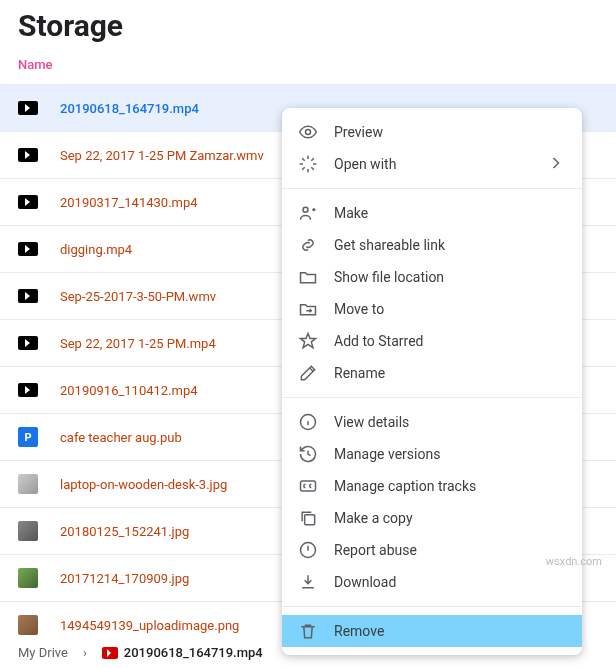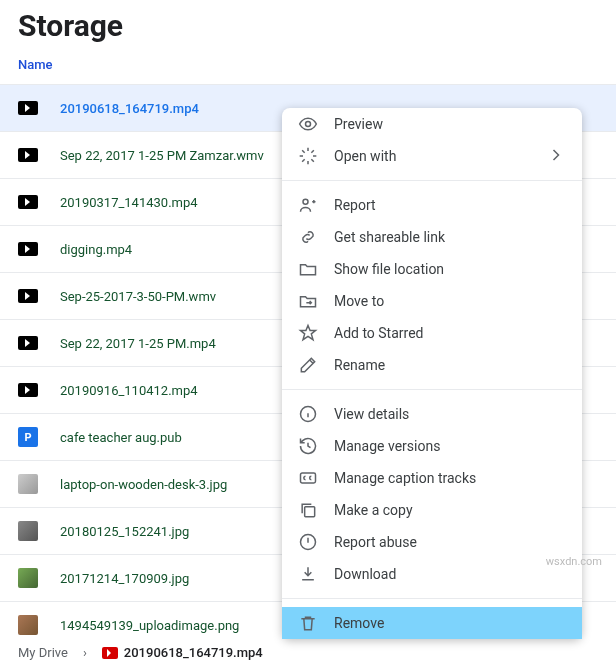--- a/index.html
+++ b/index.html
@@ -1,33 +1,33 @@
 <!DOCTYPE html>
 <html><head>
 <meta charset="utf-8">
 <style>
   * { box-sizing: border-box; margin: 0; padding: 0; font-family: Roboto, Arial, sans-serif; }
   body { width: 616px; height: 668px; background: #fff; color: #3c4043; font-size: 13px; position: relative; overflow: hidden; }
   .page-title { font-size: 30px; font-weight: 700; color: #202124; padding: 8px 18px 14px; }
-  .header-row { display: flex; padding: 0 18px 12px; color: #1d4ed8; font-size: 13px; font-weight: 500; }
+  .header-row { display: flex; padding: 0 18px 12px; color: #ec4899; font-size: 13px; font-weight: 500; }
   .file-list { }
   .file-row { display: flex; align-items: center; height: 47px; padding: 0 18px; border-top: 1px solid #e8eaed; }
   .file-row.selected { background: #e8f0fe; }
   .file-row.selected .file-name { color: #1a73e8; font-weight: 500; }
   .file-icon { width: 20px; height: 20px; margin-right: 22px; display: flex; align-items: center; justify-content: center; flex-shrink: 0; }
-  .file-name { color: #14532d; font-size: 13px; white-space: nowrap; overflow: hidden; text-overflow: ellipsis; }
+  .file-name { color: #c2410c; font-size: 13px; white-space: nowrap; overflow: hidden; text-overflow: ellipsis; }
   .icon-video { background: #000; width: 20px; height: 14px; border-radius: 2px; position: relative; }
   .icon-video::after { content: ''; position: absolute; left: 7px; top: 3px; border-left: 5px solid #fff; border-top: 4px solid transparent; border-bottom: 4px solid transparent; }
   .icon-pub { background: #1a73e8; width: 20px; height: 20px; border-radius: 2px; display:flex; align-items:center; justify-content:center; color:#fff; font-size:11px; font-weight:bold; }
   .icon-jpg1 { background: linear-gradient(135deg,#ccc,#999); width:20px; height:20px; border-radius:2px; }
   .icon-jpg2 { background: linear-gradient(135deg,#888,#555); width:20px; height:20px; border-radius:2px; }
   .icon-jpg3 { background: linear-gradient(135deg,#7a5,#463); width:20px; height:20px; border-radius:2px; }
   .icon-png { background: linear-gradient(135deg,#a75,#753); width:20px; height:20px; border-radius:2px; }
   
-  .context-menu { position: absolute; left: 282px; top: 108px; width: 300px; background: #fff; border-radius: 8px; box-shadow: 0 2px 10px rgba(0,0,0,0.25); padding: 0 0; z-index: 10; }
+  .context-menu { position: absolute; left: 282px; top: 108px; width: 300px; background: #fff; border-radius: 8px; box-shadow: 0 2px 10px rgba(0,0,0,0.25); padding: 8px 0; z-index: 10; }
   .menu-item { display: flex; align-items: center; height: 32px; padding: 0 16px; color: #3c4043; font-size: 14px; cursor: pointer; }
   .menu-item:hover, .menu-item.hovered { background: #7dd3fc; }
   .menu-icon { width: 20px; height: 20px; margin-right: 16px; display: flex; align-items: center; justify-content: center; color: #5f6368; flex-shrink: 0; }
   .menu-chevron { margin-left: auto; color: #5f6368; }
   .menu-divider { height: 1px; background: #e8eaed; margin: 8px 0; }
   
   .breadcrumb { position: absolute; bottom: 8px; left: 18px; display: flex; align-items: center; font-size: 13px; color: #5f6368; gap: 15px; }
   .breadcrumb .sep { color: #5f6368; }
   .breadcrumb .current { color: #202124; font-weight: 500; display:flex; align-items:center; gap:6px; }
   .bc-vid { width:16px; height:12px; background:#d50000; border-radius:2px; position:relative; }
@@ -141,21 +141,21 @@
         </svg></span>
   </div>
   <div class="menu-divider"></div>
   <div class="menu-item">
     <span class="menu-icon">
         <svg viewBox="0 0 24 24">
           <circle cx="9" cy="8" r="3"></circle>
           <path d="M3 20c0-3 3-5 6-5s6 2 6 5M17 8h4M19 6v4"></path>
         </svg>
       </span>
-    <span>Report</span>
+    <span>Make</span>
   </div>
   <div class="menu-item">
     <span class="menu-icon">
         <svg viewBox="0 0 24 24">
           <path d="M10 14a4 4 0 0 0 5 0l3-3a4 4 0 0 0-5-5l-1 1M14 10a4 4 0 0 0-5 0l-3 3a4 4 0 0 0 5 5l1-1"></path>
         </svg>
       </span>
     <span>Get shareable link</span>
   </div>
   <div class="menu-item">

